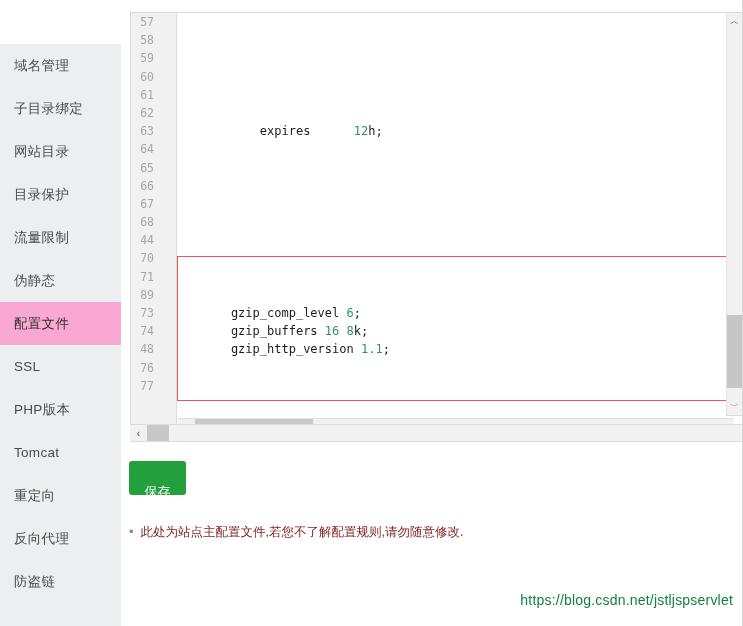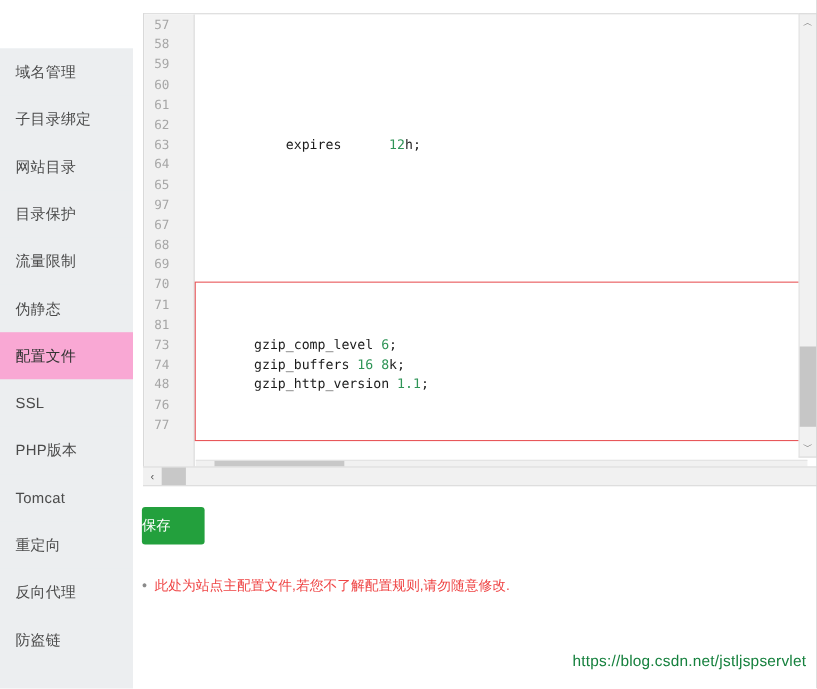--- a/index.html
+++ b/index.html
@@ -236,42 +236,42 @@
     top: 461px;
     width: 57px;
     height: 34px;
     background: #23a03d;
     color: #ffffff;
     border: none;
     border-radius: 3px;
     font-size: 13px;
     font-family: "Liberation Sans", sans-serif;
     cursor: pointer;
-    padding: 0;
+    padding: 14px;
     line-height: 34px;
-    text-align: left;
+    text-align: center;
   }
 
   
   #note {
     position: absolute;
     left: 8px;
     top: 524px;
     display: flex;
     align-items: flex-start;
     gap: 7px;
   }
   #note-bullet {
     color: #8a8a8a;
     font-size: 13px;
     line-height: 16px;
   }
   #note-text {
     font-size: 12.5px;
-    color: #ef4444;
+    color: #7f1d1d;
     line-height: 16px;
     white-space: nowrap;
   }
 
   
   #watermark {
     position: absolute;
     right: 10px;
     bottom: 18px;
     font-size: 14px;
@@ -319,27 +319,27 @@
         <div id="gutter">
             <div class="gnum">57</div>
             <div class="gnum">58</div>
             <div class="gnum">59</div>
             <div class="gnum">60</div>
             <div class="gnum">61</div>
             <div class="gnum">62</div>
             <div class="gnum">63</div>
             <div class="gnum">64</div>
             <div class="gnum">65</div>
-            <div class="gnum">97</div>
+            <div class="gnum">66</div>
             <div class="gnum">67</div>
             <div class="gnum">68</div>
-            <div class="gnum">69</div>
+            <div class="gnum">44</div>
             <div class="gnum">70</div>
             <div class="gnum">71</div>
-            <div class="gnum">81</div>
+            <div class="gnum">89</div>
             <div class="gnum">73</div>
             <div class="gnum">74</div>
             <div class="gnum">48</div>
             <div class="gnum">76</div>
             <div class="gnum">77</div>
           </div>
         <div id="code"><div class="cline"></div><div class="cline"></div><div class="cline"></div><div class="cline"></div><div class="cline"></div><div class="cline"></div><div class="cline">        expires      <span class="num" style="color: rgb(47, 148, 87);">12</span>h;</div><div class="cline"></div><div class="cline"></div><div class="cline"></div><div class="cline"></div><div class="cline"></div><div class="cline"></div><div class="cline"></div><div class="cline"></div><div class="cline"></div><div class="cline">    gzip_comp_level <span class="num" style="color: rgb(47, 148, 87);">6</span>;</div><div class="cline">    gzip_buffers <span class="num" style="color: rgb(47, 148, 87);">16 8</span>k;</div><div class="cline">    gzip_http_version <span class="num" style="color: rgb(47, 148, 87);">1.1</span>;</div><div class="cline"></div><div class="cline"></div></div>
         <div id="red-box" style="top: 242.6px; height: 145.6px; border-color: rgb(232, 87, 90);"></div>
       </div>
 

